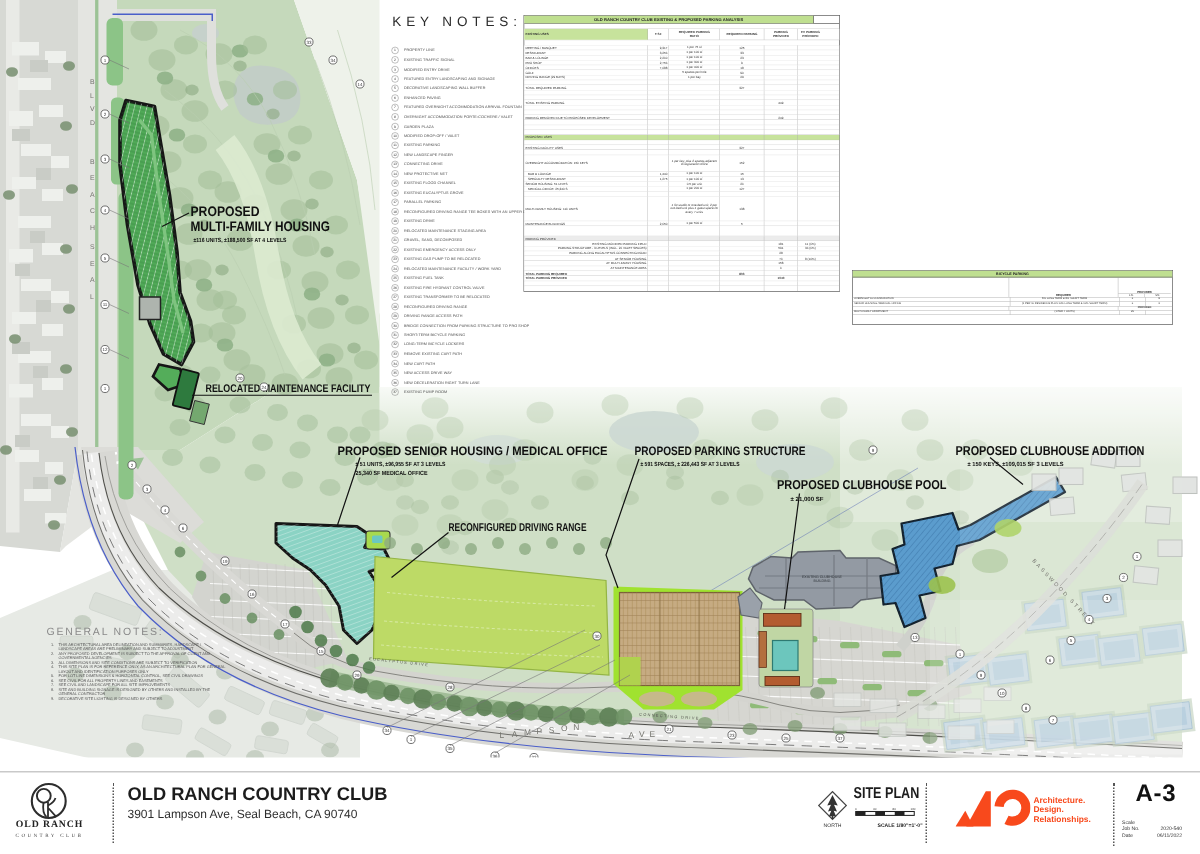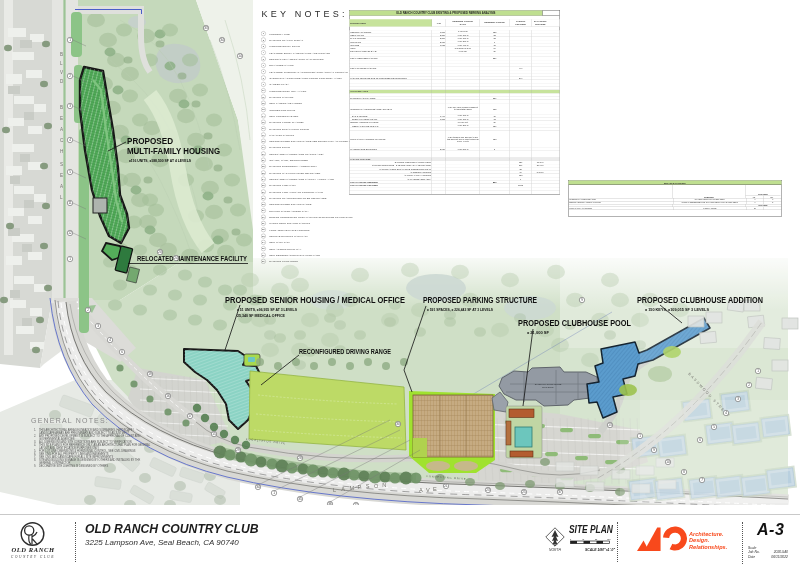--- a/index.html
+++ b/index.html
@@ -1363,36 +1363,36 @@
 <div style="display:flex;height:11px;border-bottom:1px solid #999;font-size:7px;color:#333;">
           <div style="width:416px;border-right:1.5px solid #999;padding-left:3px;">MULTI-FAMILY APARTMENT</div>
           <div style="width:290px;border-right:1.5px solid #999;text-align:center;">(1 PER 4 UNITS)</div>
           <div style="width:70px;border-right:1px solid #999;text-align:center;">29</div>
           <div style="width:70px;text-align:center;"></div>
         </div>
 <div style="height:24px;"></div>
 </div>
     </div>
 
-<div class="abs" style="left:0;top:514px;width:800px;height:55px;background:#fff;border-top:1px solid #c9c9c9;font-style:italic;">
+<div class="abs" style="left:0;top:514px;width:800px;height:55px;background:#fff;border-top:1px solid #c9c9c9;">
 
 <svg class="abs" style="left:17px;top:5px;" width="32" height="30" viewBox="0 0 32 30">
         <circle cx="15.5" cy="14" r="11.3" fill="none" stroke="#2d2d2d" stroke-width="1.4"></circle>
         <circle cx="12.2" cy="10.5" r="4.6" fill="none" stroke="#2d2d2d" stroke-width="1.3"></circle>
         <path d="M12,15 Q11,22 14,24.6 M15,14.6 L15,24.6 M15,17 Q19,15 20,12 M15.5,19 L20.5,24.6" stroke="#2d2d2d" stroke-width="1.2" fill="none"></path>
       </svg>
 
 <div class="abs" style="left:6px;top:31px;width:54px;text-align:center;font-family:'Liberation Serif',serif;font-size:6.5px;letter-spacing:0.6px;color:#222;font-weight:bold;">OLD RANCH</div>
 <div class="abs" style="left:6px;top:39.5px;width:54px;text-align:center;font-family:'Liberation Serif',serif;font-size:3.4px;letter-spacing:1.6px;color:#444;">COUNTRY CLUB</div>
 
 <div class="abs" style="left:75px;top:7px;height:40px;border-left:1.5px dotted #555;"></div>
 
 <div class="abs" style="left:85px;top:6.5px;font-size:12.2px;font-weight:bold;letter-spacing:0;color:#1c1c1c;">OLD RANCH COUNTRY CLUB</div>
 
-<div class="abs" style="left:85px;top:23px;font-size:8px;color:#2e2e2e;">3225 Lampson Ave, Seal Beach, CA 90740</div>
+<div class="abs" style="left:85px;top:23px;font-size:8px;color:#2e2e2e;">3901 Lampson Ave, Seal Beach, CA 90740</div>
 
 <svg class="abs" style="left:545px;top:12px;" width="22" height="26" viewBox="0 0 22 26">
         <rect x="3.5" y="3.5" width="13" height="13" transform="rotate(45 10 10)" fill="none" stroke="#444" stroke-width="0.8"></rect>
         <path d="M10,3 L13.5,10 L11,9.5 L13,14 L10.8,13.5 L12.5,17.5 L10,16.8 L7.5,17.5 L9.2,13.5 L7,14 L9,9.5 L6.5,10 Z" fill="#333"></path>
         <path d="M10,14 L10,19" stroke="#333" stroke-width="1.2"></path>
         <text x="10" y="24" text-anchor="middle" font-size="3.4" fill="#333" font-family="Liberation Sans,sans-serif">NORTH</text>
       </svg>
 
 <div class="abs" style="left:569px;top:8px;font-size:10.5px;font-weight:bold;color:#1c1c1c;transform:scaleX(0.8);transform-origin:0 0;white-space:nowrap;">SITE PLAN</div>
 

